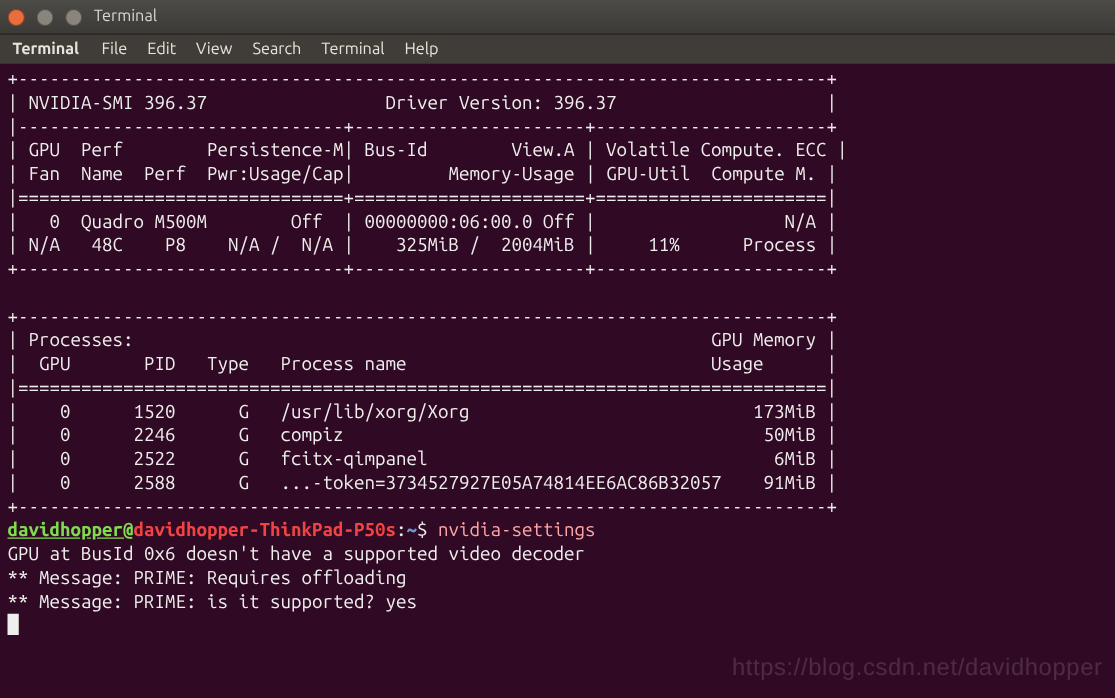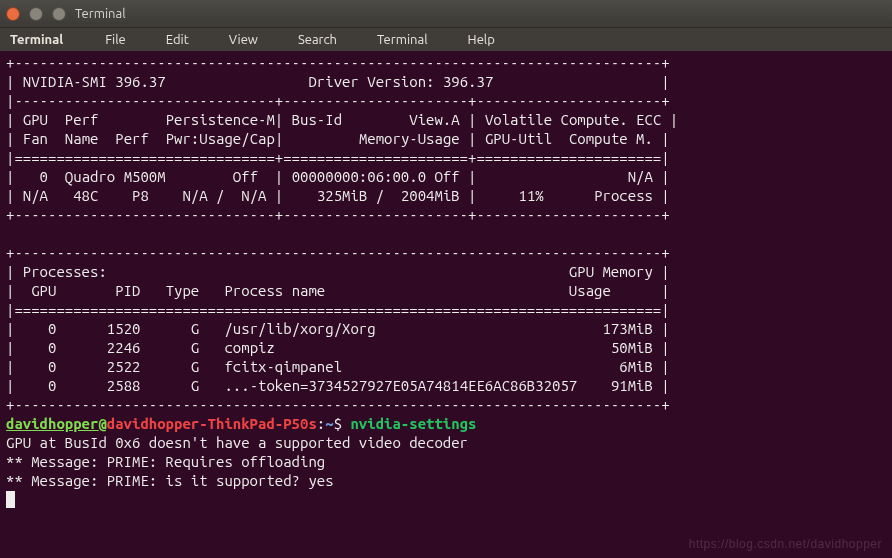--- a/index.html
+++ b/index.html
@@ -38,45 +38,45 @@
     height: 23px;
     background: #403d38;
     display: flex;
     align-items: center;
     padding: 0 4px;
     font-family: Ubuntu, "Segoe UI", sans-serif;
     font-size: 13px;
     color: #e8e4db;
   }
   .menubar .title { font-weight: 600; padding: 0 10px 0 6px; }
-  .menubar .item { padding: 0 8px; cursor: pointer; margin-left: 24px; }
+  .menubar .item { padding: 0 8px; cursor: pointer; }
   .term {
     padding: 2px 6px 6px 6px;
     white-space: pre;
   }
   .prompt-user { color: #7fdc4f; font-weight: bold; text-decoration: underline; }
   .prompt-host { color: #ef4444; font-weight: bold; }
   .prompt-colon { color: #eeeeec; }
   .prompt-path { color: #6a9ad6; font-weight: bold; }
   .prompt-dollar { color: #eeeeec; }
-  .cmd { color: #22c55e; font-weight: bold; }
+  .cmd { color: #fca5a5; }
   .cursor {
     display: inline-block;
     width: 9px; height: 17px;
     background: #eeeeec;
     vertical-align: text-bottom;
     margin-top: 1px;
   }
   .watermark {
     position: absolute;
     right: 10px;
-    bottom: 4px;
+    bottom: 14px;
     color: rgba(255,255,255,0.14);
     font-family: sans-serif;
-    font-size: 12px;
+    font-size: 19px;
     letter-spacing: .5px;
     pointer-events: none;
   }
 </style>
 </head>
 <body>
 
 <div class="titlebar">
   <span class="winbtn close"></span>
   <span class="winbtn min"></span>

